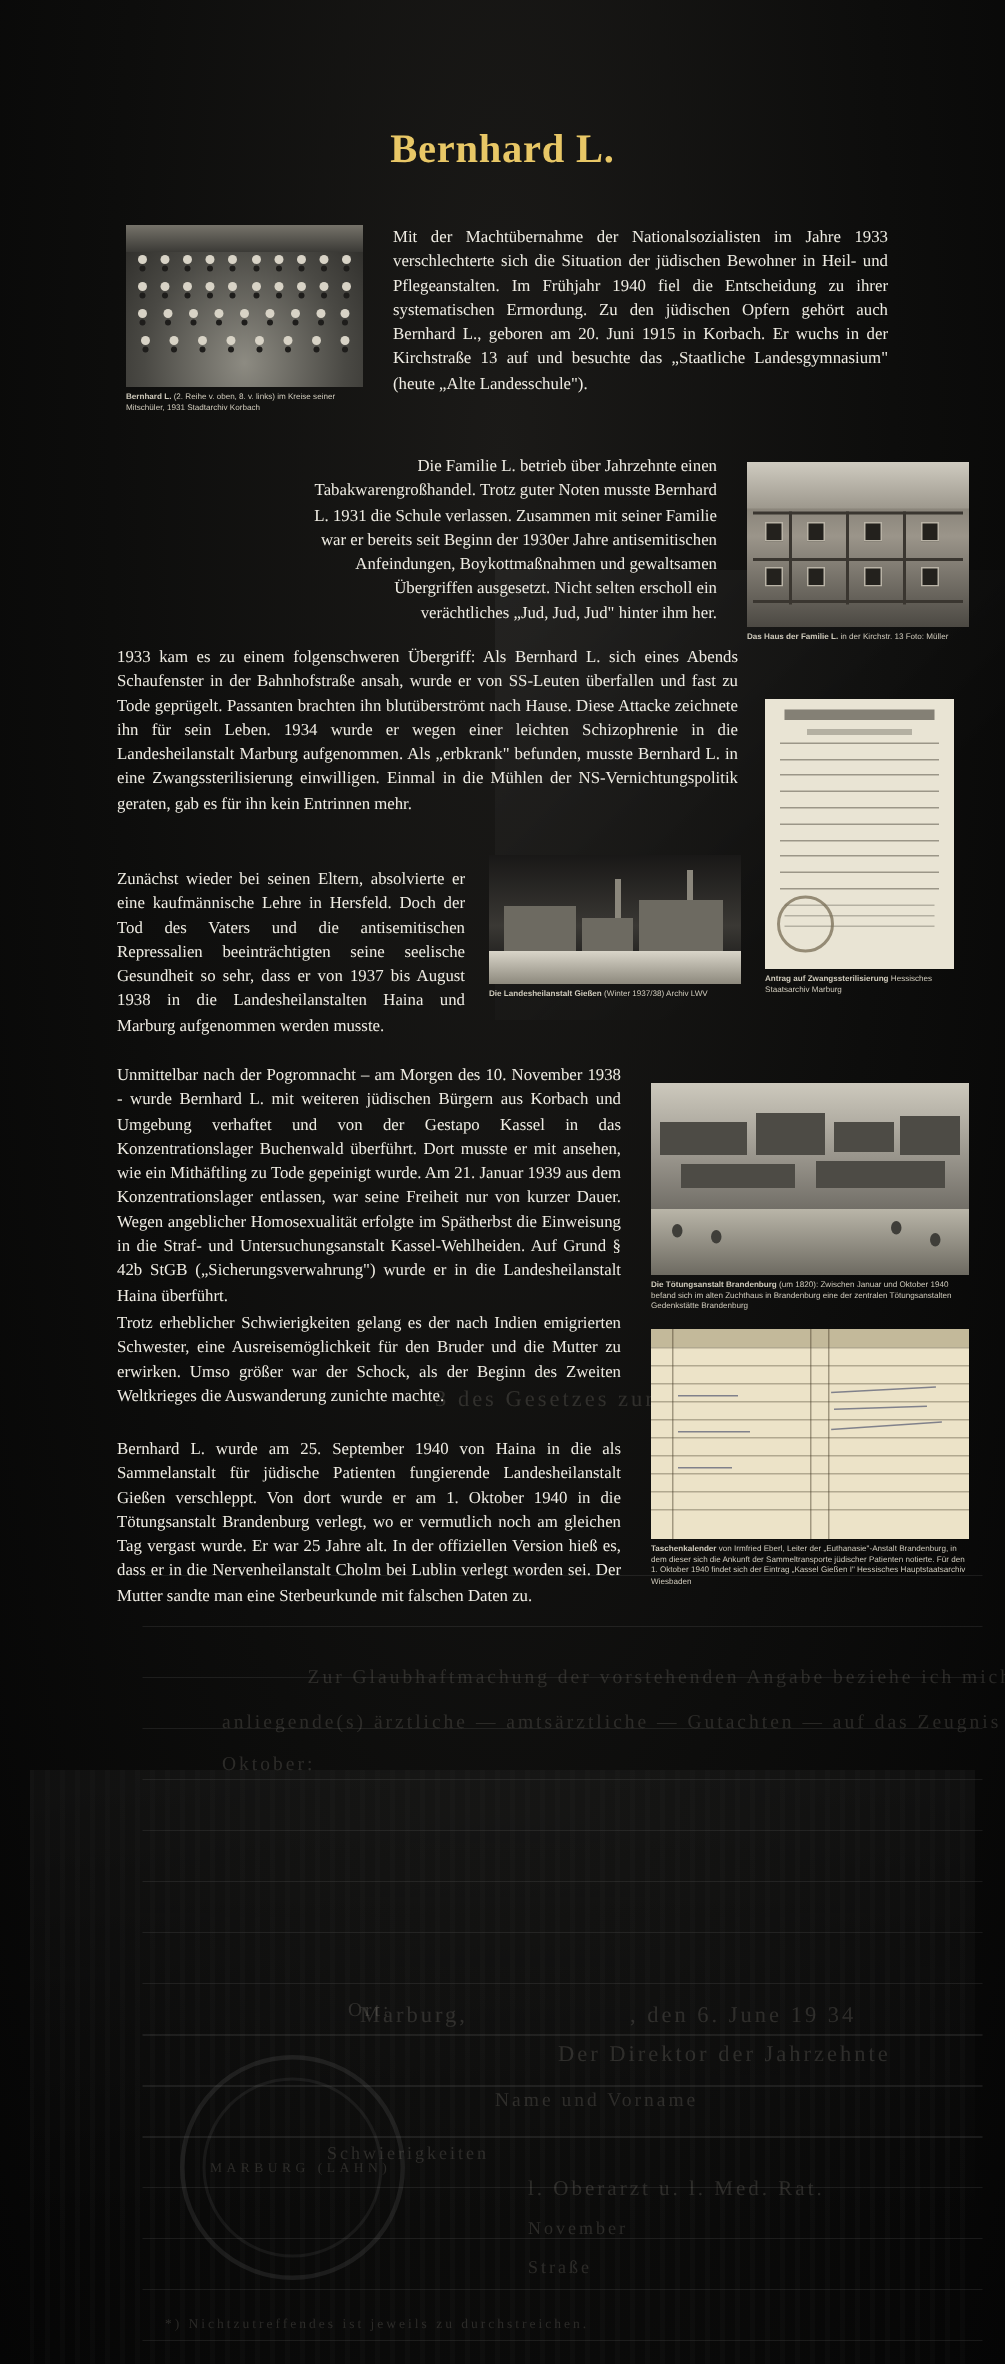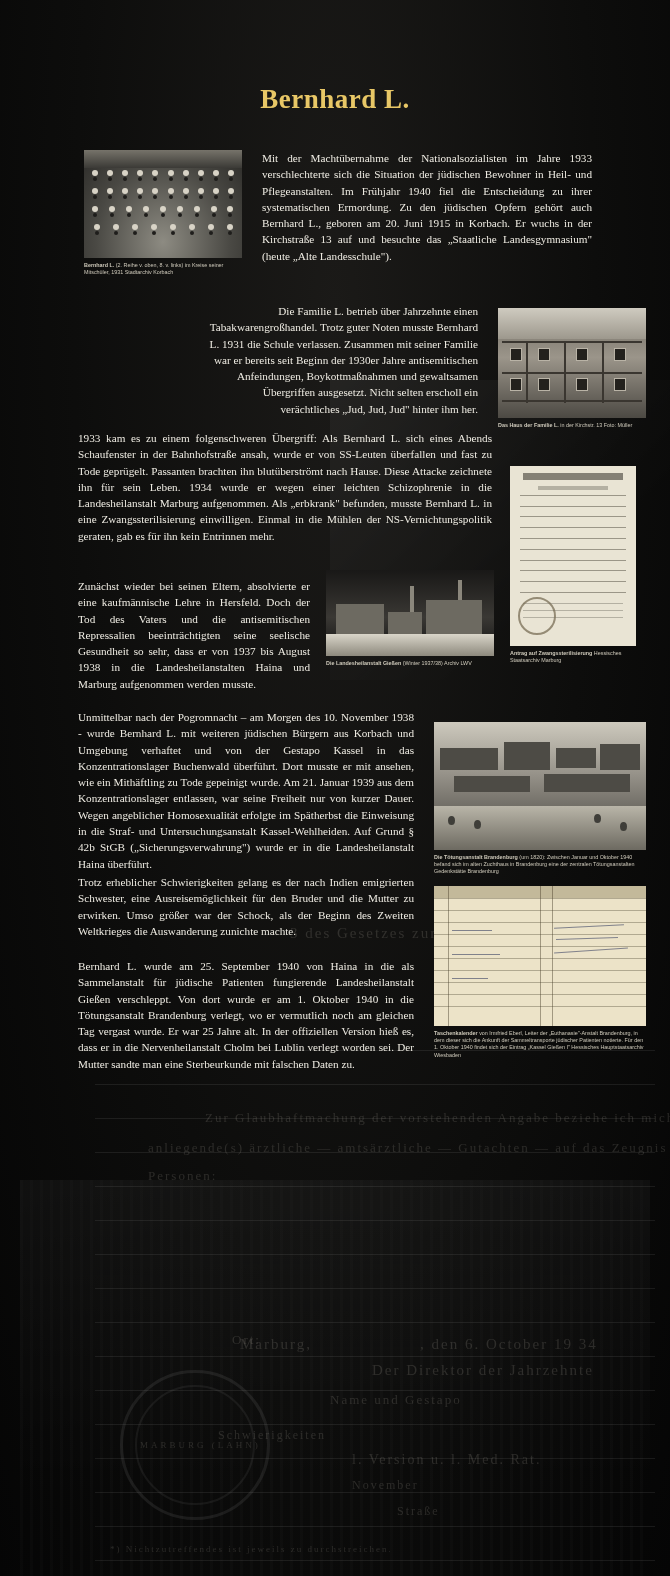--- a/index.html
+++ b/index.html
@@ -218,31 +218,31 @@
 
 <div id="panel">
 
   <div class="ghost ghost-photo1"></div>
   <div class="ghost ghost-doc"></div>
   <div class="ghost ghost-photo2"></div>
   <div class="ghost ghost-stamp"></div>
 
   <div class="ghost-text" style="left:205px; top:1110px; font-size:13px;">Zur Glaubhaftmachung der vorstehenden Angabe beziehe ich mich — auf das</div>
   <div class="ghost-text" style="left:148px; top:1140px; font-size:13px;">anliegende(s) ärztliche — amtsärztliche — Gutachten — auf das Zeugnis der nach</div>
-  <div class="ghost-text" style="left:148px; top:1168px; font-size:13px;">Personen:</div>
+  <div class="ghost-text" style="left:148px; top:1168px; font-size:13px;">Oktober:</div>
   <div class="ghost-text" style="left:290px; top:925px; font-size:15px;">3 des Gesetzes zur</div>
   <div class="ghost-text" style="left:240px; top:1336px; font-size:15px;">Marburg,</div>
-  <div class="ghost-text" style="left:420px; top:1336px; font-size:15px;">, den      6. October      19 34</div>
+  <div class="ghost-text" style="left:420px; top:1336px; font-size:15px;">, den      6. June      19 34</div>
   <div class="ghost-text" style="left:372px; top:1362px; font-size:15px;">Der Direktor der Jahrzehnte</div>
-  <div class="ghost-text" style="left:330px; top:1392px; font-size:13px;">Name und Gestapo</div>
+  <div class="ghost-text" style="left:330px; top:1392px; font-size:13px;">Name und Vorname</div>
   <div class="ghost-text" style="left:232px; top:1332px; font-size:13px;">Ort:</div>
-  <div class="ghost-text" style="left:352px; top:1452px; font-size:14px;">l. Version u. l. Med. Rat.</div>
+  <div class="ghost-text" style="left:352px; top:1452px; font-size:14px;">l. Oberarzt u. l. Med. Rat.</div>
   <div class="ghost-text" style="left:218px; top:1428px; font-size:12px;">Schwierigkeiten</div>
   <div class="ghost-text" style="left:352px; top:1478px; font-size:12px;">November</div>
-  <div class="ghost-text" style="left:352px; top:1504px; font-size:12px;margin-left:45px;">Straße</div>
+  <div class="ghost-text" style="left:352px; top:1504px; font-size:12px;">Straße</div>
   <div class="ghost-text" style="left:110px; top:1544px; font-size:9px;">*) Nichtzutreffendes ist jeweils zu durchstreichen.</div>
   <div class="ghost-text" style="left:140px; top:1440px; font-size:9px; letter-spacing:3px;">MARBURG (LAHN)</div>
 
   <div id="title">Bernhard L.</div>
 
   <div class="imgbox" style="left:84px; top:150px; width:158px; height:108px;">
     <div class="imgframe photo-group">
       <div class="band"></div>
       <div class="rows">
         <div class="row" style="top:2px;">

